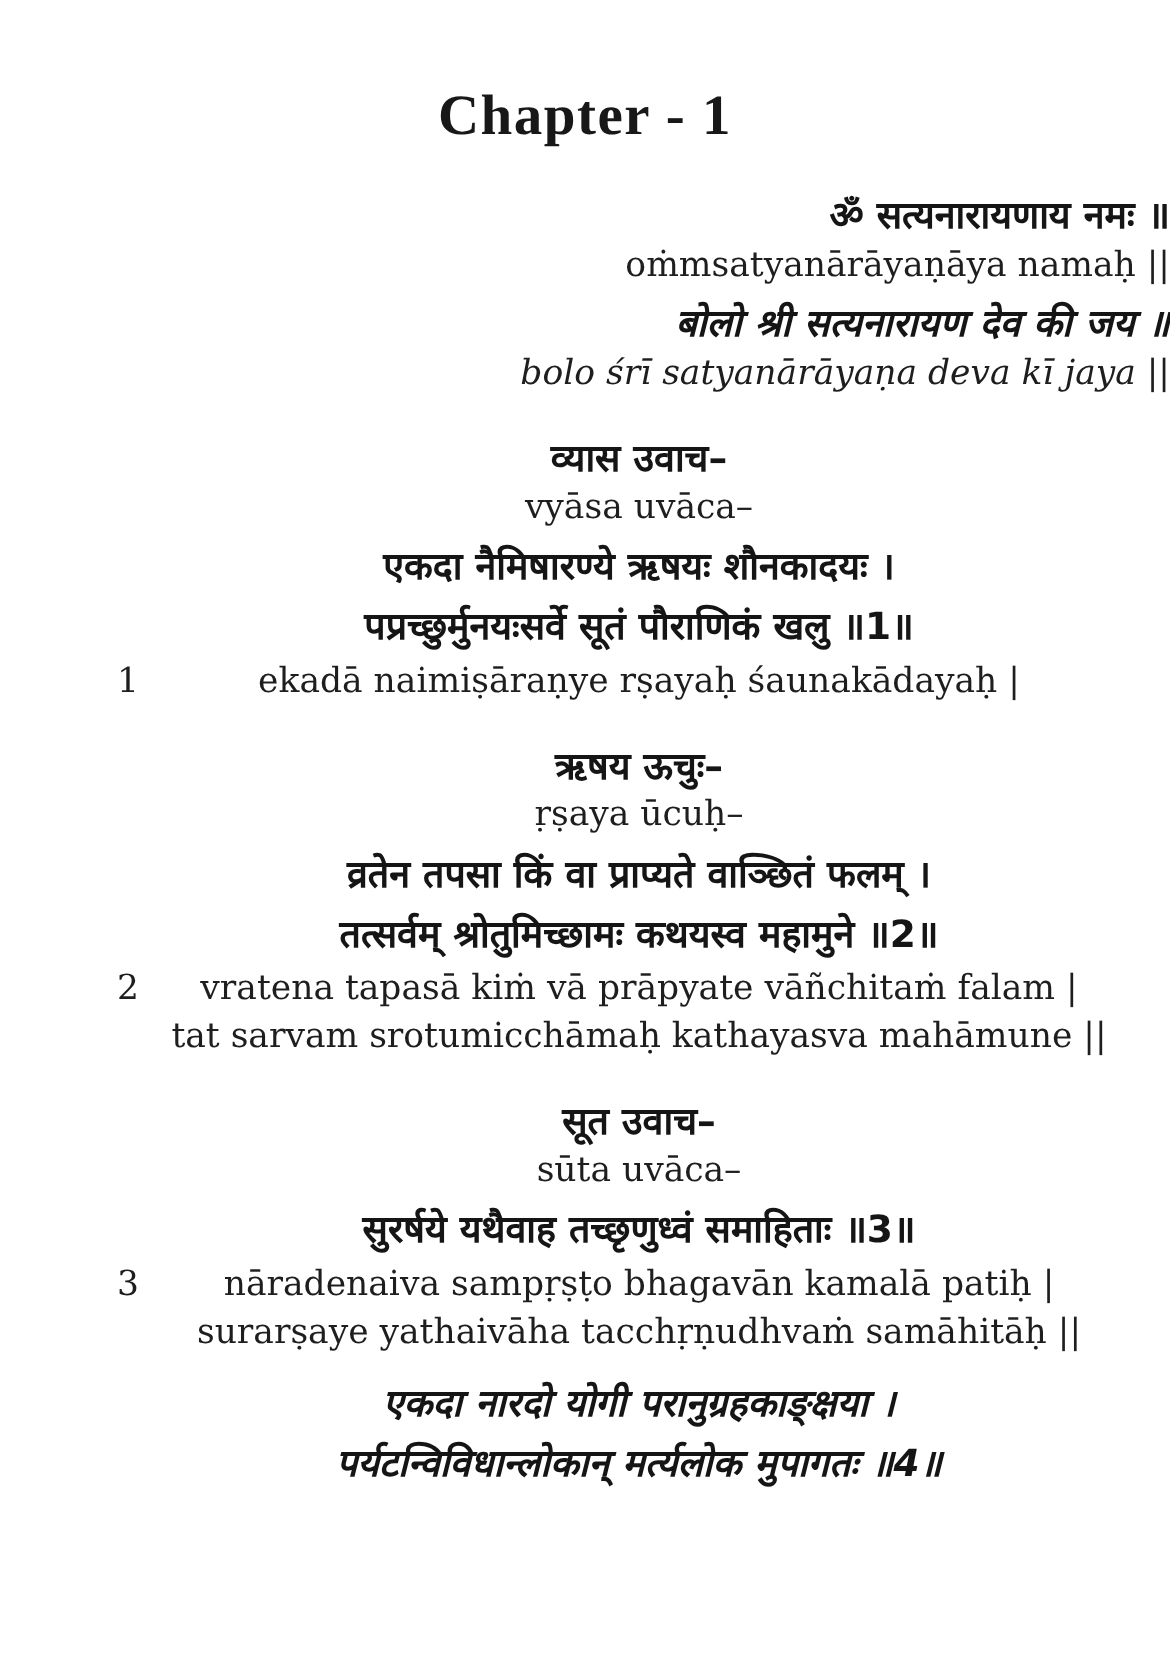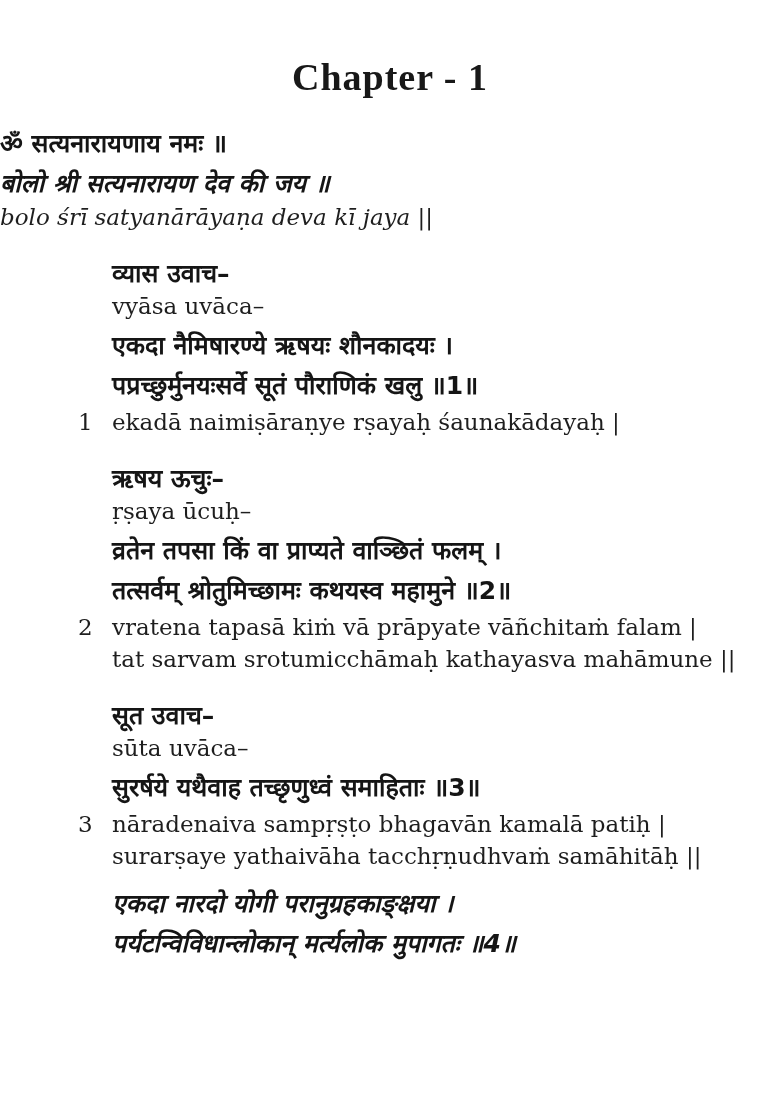--- a/index.html
+++ b/index.html
@@ -27,27 +27,27 @@
     font-weight: 700;
     font-size: 25px;
     color: #151515;
   }
   .roman {
     font-family: "DejaVu Serif", "Liberation Serif", serif;
     font-weight: 400;
     font-size: 23px;
     color: #1e1e1e;
   }
-  .center { text-align: left; }
+  .center { text-align: right; }
   .invocation { margin-top: 28px; }
   .invocation + .invocation { margin-top: 6px; font-style: italic; }
   .invocation .dev { line-height: 34px; }
   .invocation .roman { line-height: 32px; }
   .body-text { margin-left: 112px; margin-right: 40px; }
-  .section { margin-top: 24px; }
+  .section { margin-top: 24px; text-align: center; }
   .speaker-dev { line-height: 33px; }
   .speaker-roman { line-height: 32px; }
   .verse { margin-top: 4px; }
   .verse + .verse { margin-top: 12px; font-style: italic; }
   .dev-line { line-height: 40px; white-space: nowrap; }
   .roman-line { position: relative; line-height: 32px; white-space: nowrap; }
   .verse-num {
     position: absolute;
     left: -34px;
     top: 0;
@@ -58,20 +58,21 @@
 </style>
 </head>
 <body>
 
 <div class="page">
 
   <h1 class="title">Chapter - 1</h1>
 
   <div class="invocation">
     <div class="dev center">ॐ सत्यनारायणाय नमः ॥</div>
+    <div class="roman center">oṁmsatyanārāyaṇāya namaḥ ||</div>
   </div>
 
   <div class="invocation">
     <div class="dev center">बोलो श्री सत्यनारायण देव की जय ॥</div>
     <div class="roman center">bolo śrī satyanārāyaṇa deva kī jaya ||</div>
   </div>
 
   <div class="body-text">
 
     <div class="section">

